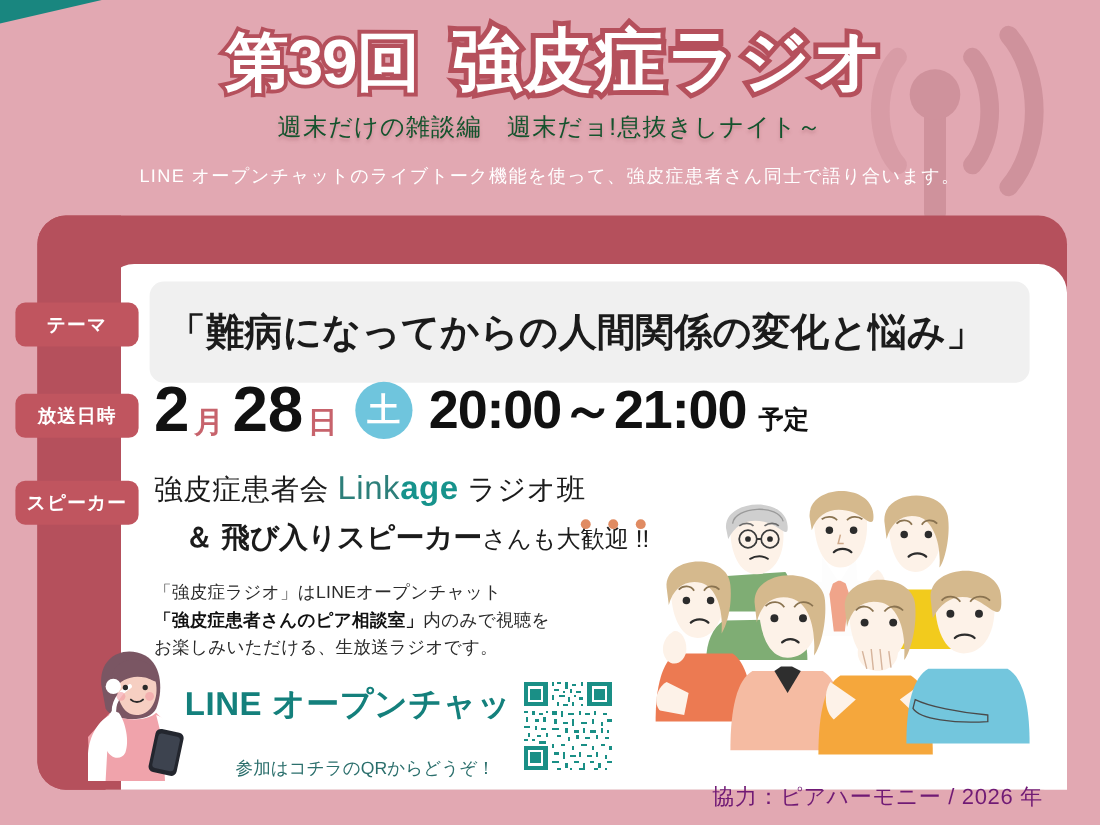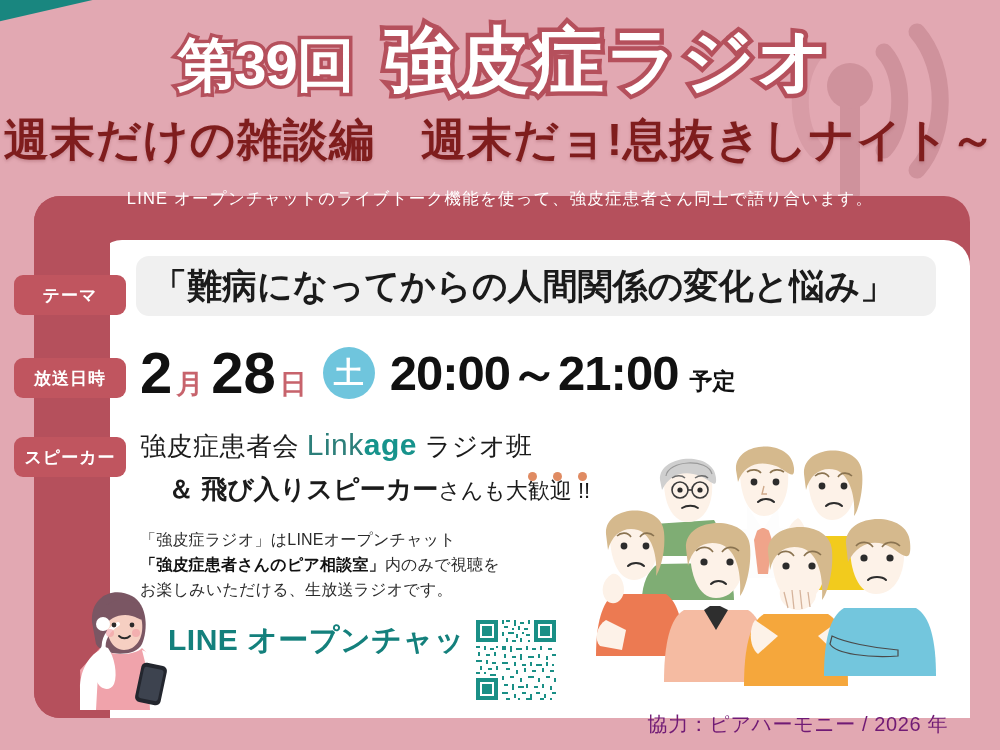--- a/index.html
+++ b/index.html
@@ -73,35 +73,35 @@
     font-size: 58px;
     font-weight: bold;
     color: #ffffff;
     letter-spacing: -1px;
     -webkit-text-stroke: 7px #b5505c;
     paint-order: stroke fill;
     line-height: 1;
   }
 
   .title-main {
-    font-size: 72px;
+    font-size: 63px;
     font-weight: bold;
     color: #ffffff;
     letter-spacing: 2px;
     -webkit-text-stroke: 9px #b5505c;
     paint-order: stroke fill;
     line-height: 1;
     margin-left: 18px;
   }
 
   .subtitle {
     margin-top: 14px;
-    font-size: 45px;
-    font-weight: bold;
-    color: #7f1d1d;
+    font-size: 22px;
+    font-weight: normal;
+    color: #14532d;
     letter-spacing: 1px;
     text-shadow: 0 2px 3px rgba(150,80,90,.35);
   }
 
   .lead {
     margin-top: 18px;
     font-size: 16.5px;
     color: #ffffff;
     letter-spacing: 1.2px;
     text-align: center;
@@ -166,21 +166,21 @@
   .badge.b-watch  { top: 518px; }
 
   
   .row { position: absolute; z-index: 6; }
 
   
   .theme-pill {
     left: 136px;
     top: 256px;
     width: 800px;
-    height: 60px;
+    height: 92px;
     background: #f0f0f0;
     border-radius: 13px;
     display: flex;
     align-items: center;
     padding-left: 16px;
   }
   .theme-text {
     font-size: 35px;
     font-weight: bold;
     color: #1b1b1b;
@@ -404,20 +404,21 @@
   <div class="row watch-row">
     <p>「強皮症ラジオ」はLINEオープンチャット</p>
     <p><span class="strong">「強皮症患者さんのピア相談室」</span><span>内のみで視聴を</span></p>
     <p>お楽しみいただける、生放送ラジオです。</p>
   </div>
 
   <div class="oc-block">
     <div class="oc-title">LINE オープンチャット</div>
     <div class="oc-sub">
       <br>
+      <span>参加はコチラのQRからどうぞ！</span>
     </div>
   </div>
 
   <svg class="qr" viewBox="0 0 42 42" shape-rendering="crispEdges">
     <rect width="42" height="42" fill="#ffffff"></rect>
     <g fill="#1a8f86">
       <path d="M1 1h11v11H1zM3 3v7h7V3z"></path>
         <rect x="4" y="4" width="5" height="5"></rect>
       <path d="M30 1h11v11H30zM32 3v7h7V3z"></path>
         <rect x="33" y="4" width="5" height="5"></rect>

